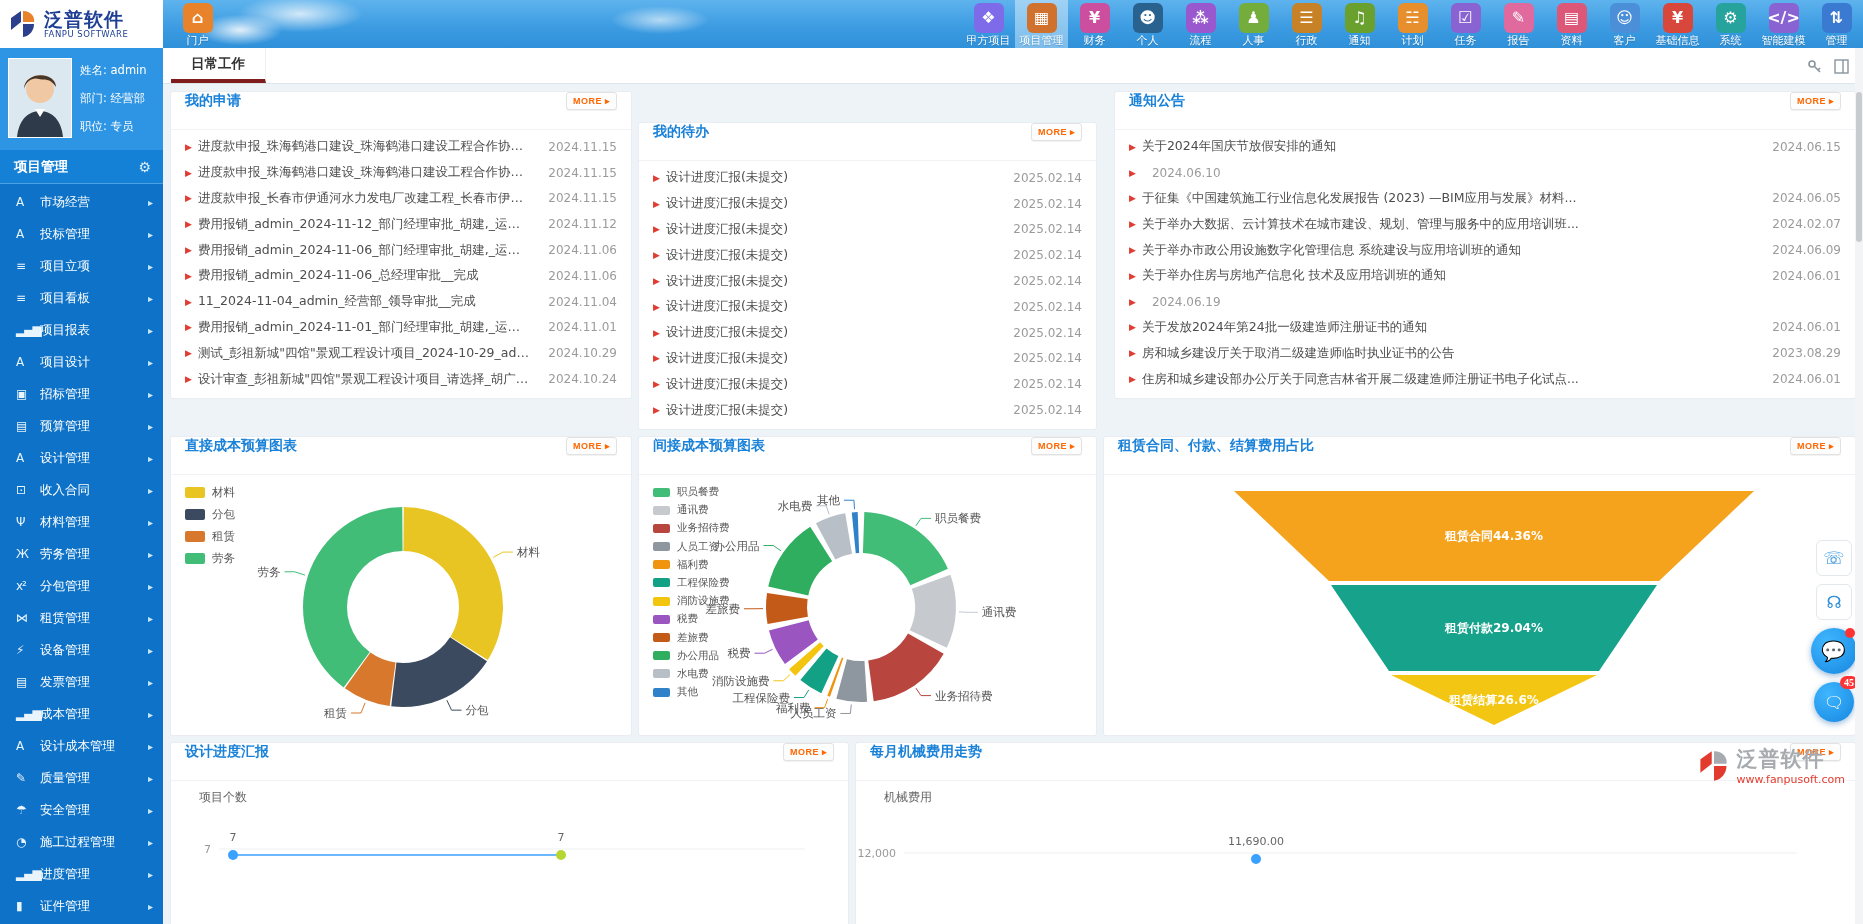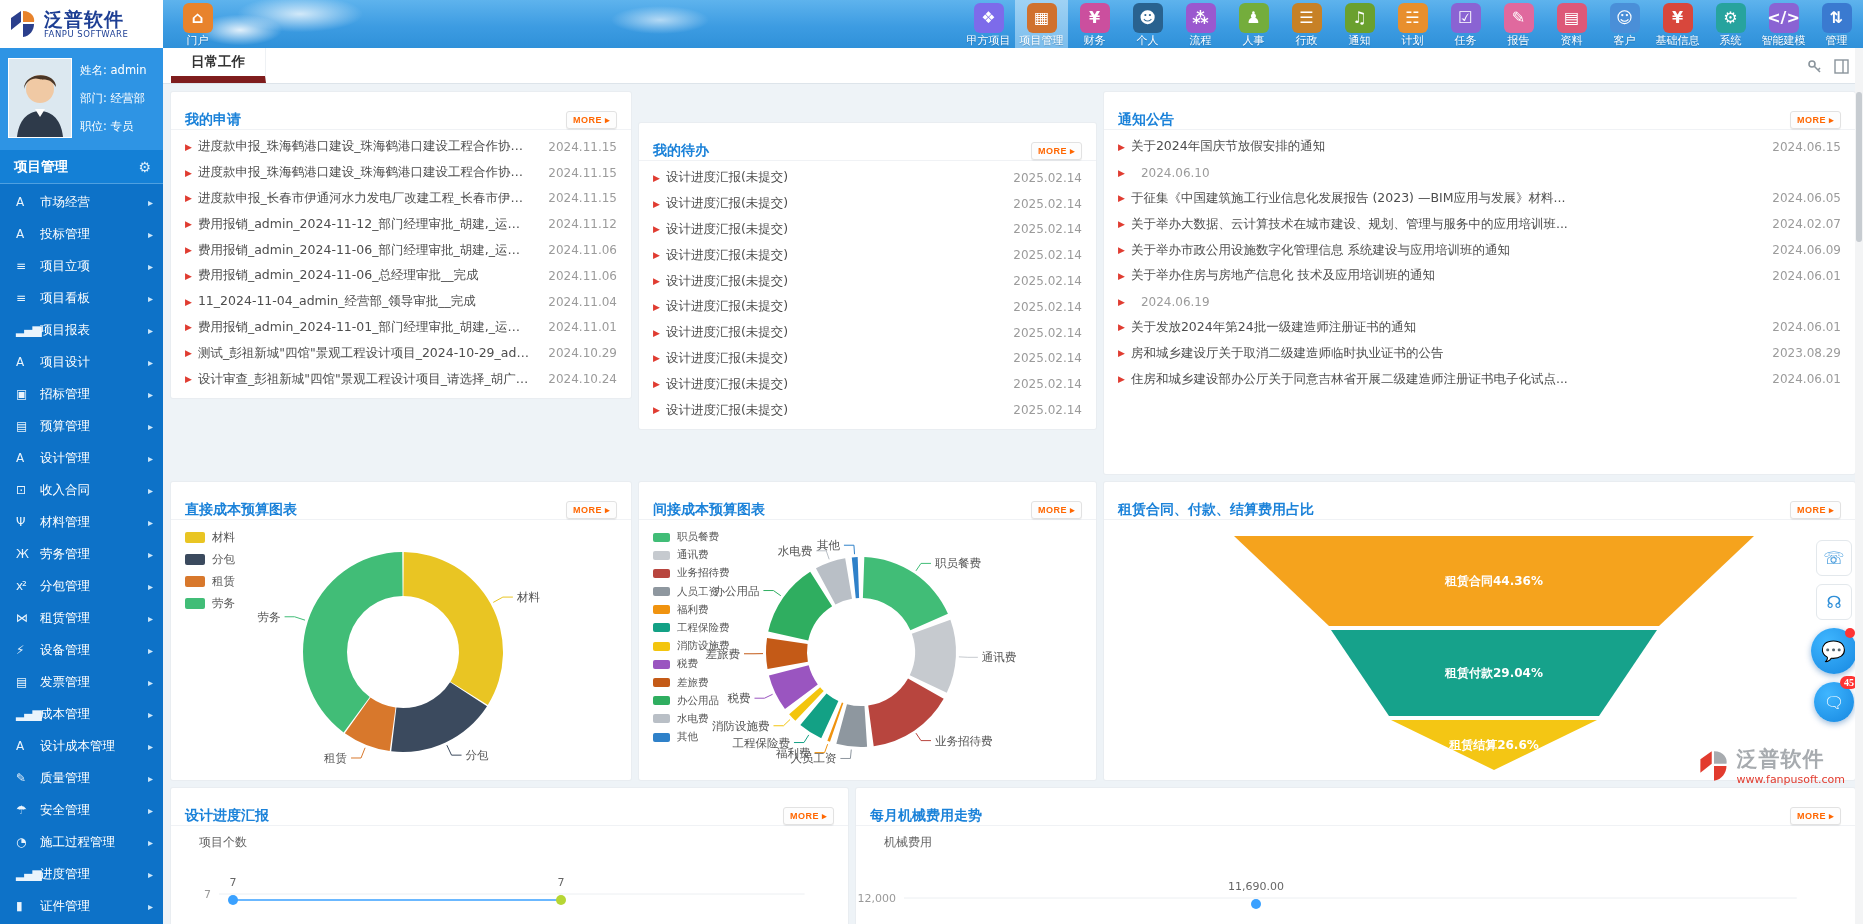--- a/index.html
+++ b/index.html
@@ -43,28 +43,28 @@
   .menu-item { height:32px; display:flex; align-items:center; padding:0 10px 0 16px;
     color:#fff; cursor:pointer; }
   .menu-glyph { width:24px; font-size:12px; color:#eaf4fc; flex:none; letter-spacing:-1px; }
   .menu-label { font-size:12.5px; flex:1; white-space:nowrap; }
   .menu-arrow { color:#cde7fa; font-size:10px; }
 
   
   .main { position:absolute; left:163px; top:48px; width:1700px; height:876px; overflow:hidden; }
   .tabbar { height:36px; background:#fff; border-bottom:1px solid #dde4ea; display:flex; align-items:stretch; padding-left:8px; position:relative; }
   .tab { padding:0 20px; display:flex; align-items:center; font-size:13.5px; color:#333;
-    border-right:1px solid #eef1f4; border-bottom:7px solid #7f1d1d; background:#fff; cursor:pointer; font-weight:bold; }
+    border-right:1px solid #eef1f4; border-bottom:4px solid #7f1d1d; background:#fff; cursor:pointer; font-weight:bold; }
   .tab-tools { position:absolute; right:14px; top:0; height:36px; display:flex; align-items:center; gap:12px; }
   .tab-tools svg { cursor:pointer; }
 
   .content { padding:8px; }
   .row { display:flex; gap:8px; margin-bottom:8px; }
   .panel { background:#fff; border-radius:2px; box-shadow:0 0 0 1px #e9edf1; overflow:hidden; position:relative; }
-  .p-head { height:38px; display:flex; align-items:flex-end; justify-content:space-between;
+  .p-head { height:38px; display:flex; align-items:flex-start; justify-content:space-between;
     padding:0 14px; border-bottom:1px solid #f0f2f5; }
   .p-title { color:#1b82d9; font-size:14px; font-weight:bold; }
   .more-btn { border:1px solid #e2e2e2; background:#fdfdfd; color:#ff6600; font-size:9px;
     font-weight:bold; border-radius:3px; padding:3px 6px; cursor:pointer; letter-spacing:.5px;
     box-shadow:0 1px 1px rgba(0,0,0,.06); white-space:nowrap; }
   .list { padding:4px 14px 6px 14px; display:flex; flex-direction:column; }
   .l-row { height:25.8px; display:flex; align-items:center; gap:6px; cursor:pointer; }
   .l-bullet { color:#e03c31; font-size:9px; flex:none; }
   .l-text { font-size:12.5px; color:#4d4d4d; flex:1; white-space:nowrap; overflow:hidden; text-overflow:ellipsis; }
   .l-date { font-size:12px; color:#9b9b9b; flex:none; margin-left:10px; }
@@ -457,21 +457,21 @@
               <span class="l-text">设计进度汇报(未提交)</span>
               <span class="l-date">2025.02.14</span>
             </div>
             <div class="l-row">
               <span class="l-bullet">▶</span>
               <span class="l-text">设计进度汇报(未提交)</span>
               <span class="l-date">2025.02.14</span>
             </div>
           </div>
       </div>
-      <div class="panel" style="flex:1;height:382px;">
+      <div class="panel" style="flex:1;height:306px;margin-left:11px;">
         <div class="p-head">
           <span class="p-title">通知公告</span>
           <button class="more-btn">MORE ▸</button>
         </div>
         <div class="list" id="list-notices">
             <div class="l-row">
               <span class="l-bullet">▶</span>
               <span class="l-text">关于2024年国庆节放假安排的通知</span>
               <span class="l-date">2024.06.15</span>
             </div>

